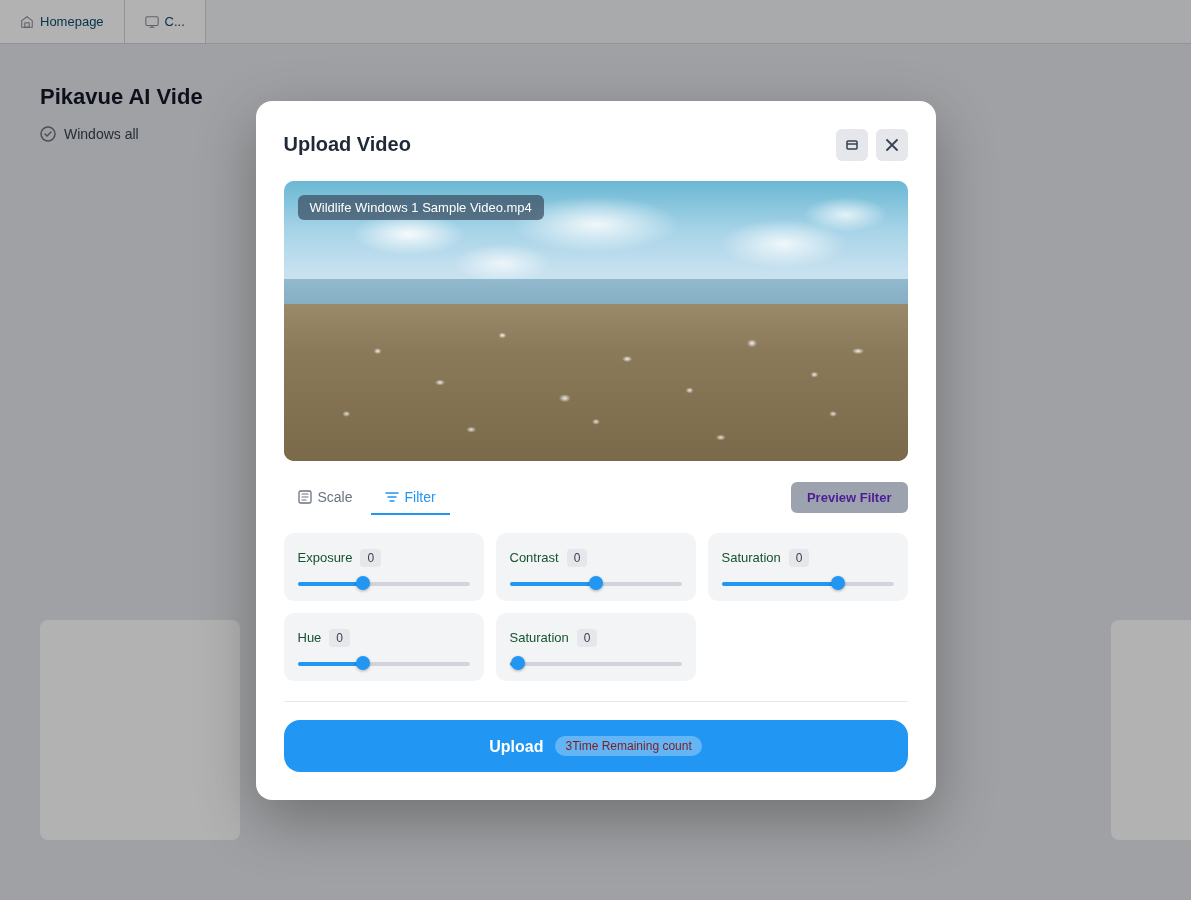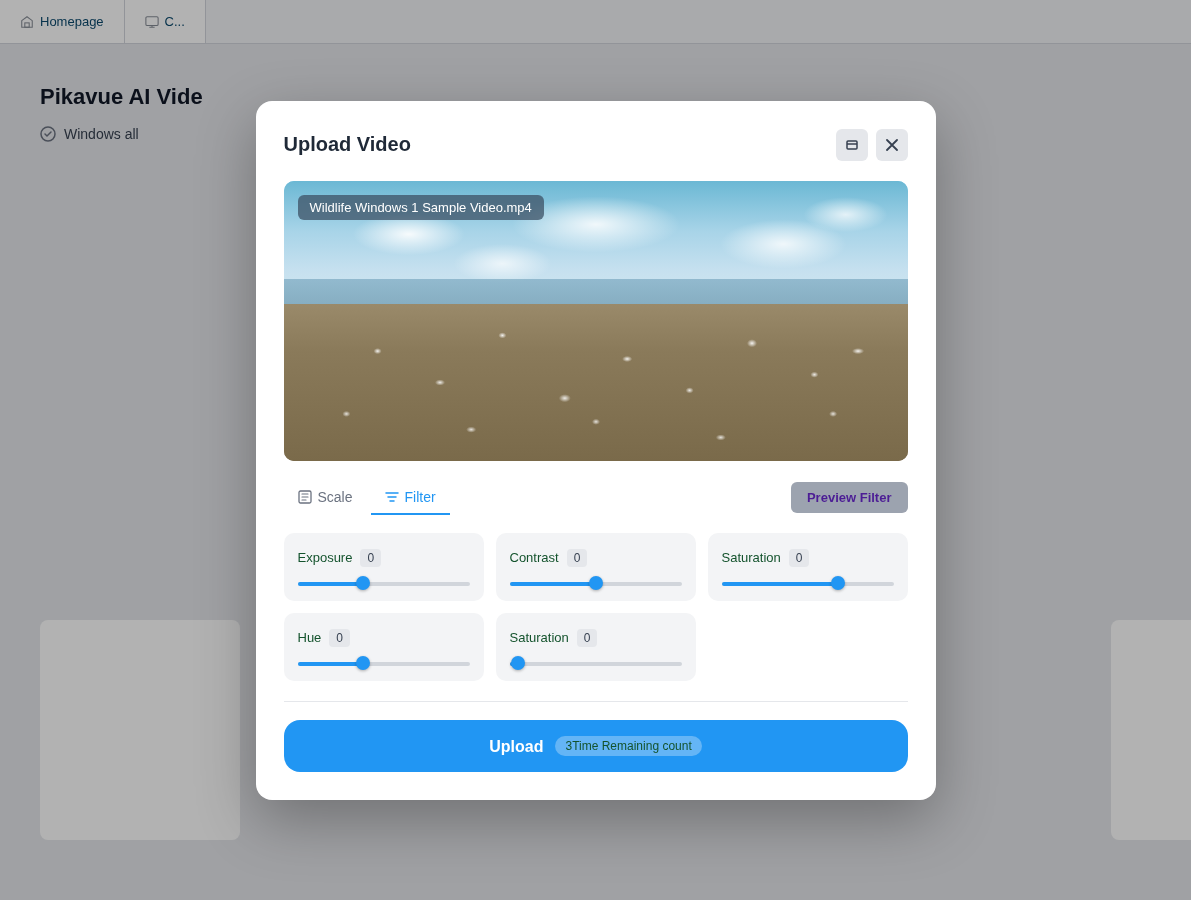--- a/index.html
+++ b/index.html
@@ -377,21 +377,21 @@
       font-weight: 600;
       cursor: pointer;
       display: flex;
       align-items: flex-end;
       justify-content: center;
       gap: 12px;
     }
 
     .upload-badge {
       background: #64b5f6;
-      color: #14532d;
+      color: #7f1d1d;
       font-size: 12px;
       padding: 3px 10px;
       border-radius: 12px;
       font-weight: 500;
     }
 
     
     .divider {
       height: 1px;
       background: #e5e7eb;

